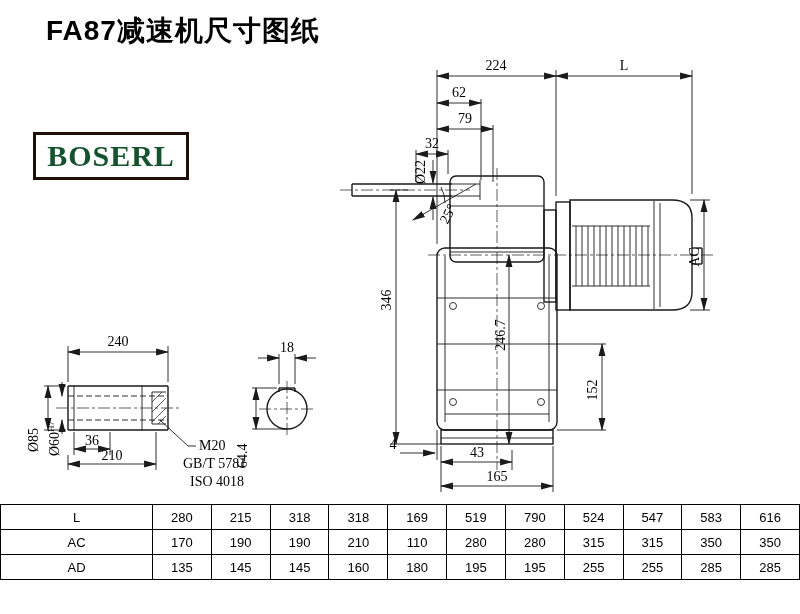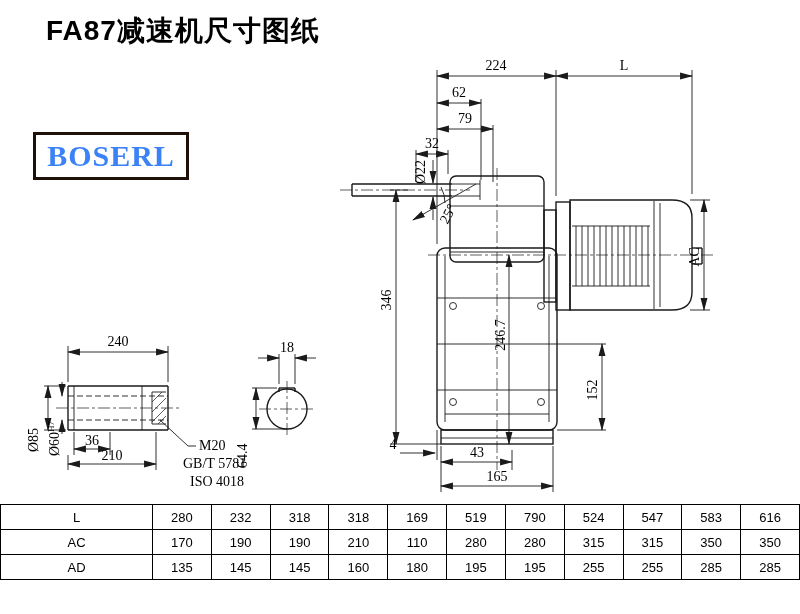--- a/index.html
+++ b/index.html
@@ -1,19 +1,19 @@
 <!DOCTYPE html>
 <html><head>
 <meta charset="utf-8">
 <style>
   html,body{margin:0;padding:0;background:#ffffff;overflow:hidden;}
   .canvas{position:relative;width:640px;height:614px;background:#ffffff;font-family:"Liberation Sans",sans-serif;}
   .title{position:absolute;left:46px;top:12px;font-size:28px;font-weight:bold;color:#000;letter-spacing:1px;font-family:"Liberation Sans",sans-serif;}
   .logo{position:absolute;left:33px;top:132px;width:150px;height:42px;border:3px solid #20100a;background:#fff;display:flex;align-items:center;justify-content:center;}
-  .logo span{color:#3b82f6;font-family:"Liberation Serif",serif;font-weight:bold;font-size:30px;letter-spacing:1px;}
+  .logo span{color:#14532d;font-family:"Liberation Serif",serif;font-weight:bold;font-size:30px;letter-spacing:1px;}
   svg{position:absolute;left:0;top:0;}
   .ol{stroke:#1a1a1a;stroke-width:1.4;fill:none;}
   .il{stroke:#1a1a1a;stroke-width:0.9;fill:none;}
   .dl{stroke:#1a1a1a;stroke-width:0.9;fill:none;}
   .cl{stroke:#1a1a1a;stroke-width:0.7;stroke-dasharray:12 3 3 3;fill:none;}
   .hl{stroke:#1a1a1a;stroke-width:0.9;stroke-dasharray:6 3;fill:none;}
   .ht{stroke:#1a1a1a;stroke-width:0.7;fill:none;}
   text.dt{font-family:"Liberation Serif",serif;font-size:14px;fill:#000;}
   .mid{text-anchor:middle;}
   table.spec{position:absolute;left:0;top:504px;width:800px;border-collapse:collapse;table-layout:fixed;background:#fff;}
@@ -273,21 +273,21 @@
         <col>
         <col>
         <col>
         <col>
         <col>
     </colgroup>
     <tbody>
     <tr>
       <td>L</td>
       <td>280</td>
-      <td>232</td>
+      <td>215</td>
       <td>318</td>
       <td>318</td>
       <td>169</td>
       <td>519</td>
       <td>790</td>
       <td>524</td>
       <td>547</td>
       <td>583</td>
       <td>616</td>
     </tr>

